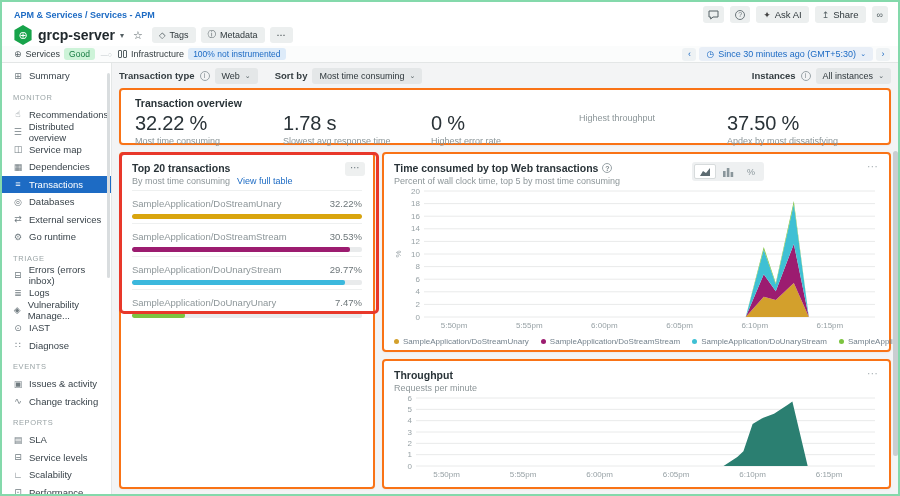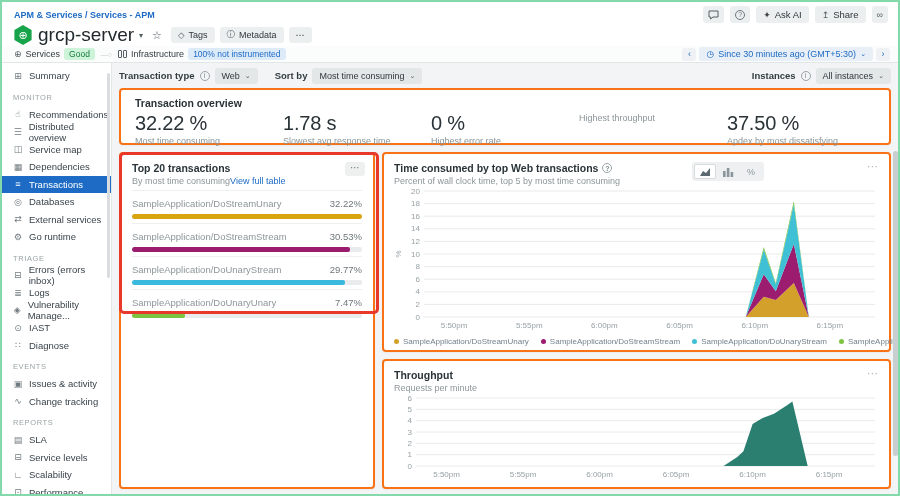--- a/index.html
+++ b/index.html
@@ -11,21 +11,21 @@
   .hdr{background:#fff;flex:0 0 auto;}
   .hdr-r1{display:flex;align-items:center;padding:5px 10px 0 12px;height:20px;}
   .crumb{font-size:9px;color:#1d6bc4;font-weight:bold;cursor:pointer;}
   .spacer{flex:1;}
   .hbtn{display:inline-flex;align-items:center;gap:4px;background:#ecefef;border-radius:3px;height:17px;padding:0 7px;font-size:9.5px;color:#2f383c;margin-left:6px;cursor:pointer;}
   .hbtn.sq{padding:0 5px;}
   .qcirc{width:10px;height:10px;border:1px solid #6d787c;border-radius:50%;font-size:7px;color:#6d787c;display:inline-flex;align-items:center;justify-content:center;}
   .spark{color:#4b5berror6;font-size:9px;color:#444;}
   .hdr-r2{display:flex;align-items:center;padding:2px 10px 0 11px;height:24px;gap:5px;}
   .svc-ico{width:20px;height:20px;background:#17a34a;color:#fff;clip-path:polygon(50% 0,93% 25%,93% 75%,50% 100%,7% 75%,7% 25%);display:inline-flex;align-items:center;justify-content:center;font-size:11px;flex:0 0 auto;}
-  .svc-name{font-size:19px;font-weight:normal;color:#21292d;cursor:pointer;}
+  .svc-name{font-size:14px;font-weight:bold;color:#21292d;cursor:pointer;}
   .caret{font-size:8px;color:#556064;}
   .star{font-size:11px;color:#556064;margin:0 4px;cursor:pointer;}
   .pbtn{display:inline-flex;align-items:center;gap:4px;background:#ecefef;border-radius:3px;height:16px;padding:0 7px;font-size:9px;color:#2f383c;cursor:pointer;}
   .tic{font-size:8.5px;color:#556064;}
   .hdr-r3{display:flex;align-items:center;height:17px;background:#fbfcfc;border-bottom:1px solid #e3e6e6;padding:0 8px 0 12px;font-size:9px;}
   .statgrp{display:flex;align-items:center;gap:4px;}
   .gico{font-size:9px;color:#556064;}
   .slabel{color:#333c40;}
   .badge-good{background:#cdf3d8;color:#157b40;border-radius:3px;padding:0 5px;font-size:8.5px;line-height:12px;}
   .conn{color:#c3cacd;font-size:7px;margin:0 2px;}
@@ -60,21 +60,21 @@
   .metric{flex:1;}
   .metric .mv{font-size:20px;color:#2a3338;letter-spacing:-.2px;}
   .metric .ml{font-size:9px;color:#8b9598;margin-top:1px;}
 
   .prow{flex:1;display:flex;gap:7px;margin:7px 0 5px;min-height:0;}
   .left{width:256px;flex:0 0 auto;position:relative;padding:8px 11px;}
   .annot{position:absolute;top:-2px;left:-2px;width:260px;height:162px;border:3px solid #e8382a;border-radius:5px;pointer-events:none;z-index:4;}
   .t20-head{position:relative;padding-bottom:4px;}
   .t20-title{font-size:10.5px;font-weight:bold;color:#293338;}
   .t20-sub{font-size:9px;color:#8d9699;margin-top:2px;}
-  .t20-sub a{color:#1d6bc4;text-decoration:none;margin-left:0;cursor:pointer;text-align:center;}
+  .t20-sub a{color:#1d6bc4;text-decoration:none;margin-left:7px;cursor:pointer;text-align:center;}
   .morebtn{position:absolute;right:-3px;top:0;background:#eef0f0;border-radius:3px;padding:0 5px;height:14px;line-height:12px;color:#707b80;font-size:10px;cursor:pointer;}
   .t20-row{border-top:1px solid #eef0f0;padding:7px 0 4px;}
   .t20-line{display:flex;justify-content:space-between;font-size:9.5px;color:#8d9699;}
   .t20-line .val{color:#6d7679;}
   .t20-track{margin-top:5px;height:5px;background:#e9ebec;border-radius:2px;overflow:hidden;}
   .t20-fill{height:100%;border-radius:2px;}
 
   .rcol{flex:1;display:flex;flex-direction:column;gap:7px;min-width:0;}
   .rp1{flex:0 0 auto;height:200px;padding:8px 10px 4px;position:relative;}
   .rp2{flex:1;padding:8px 10px 4px;position:relative;overflow:hidden;}

